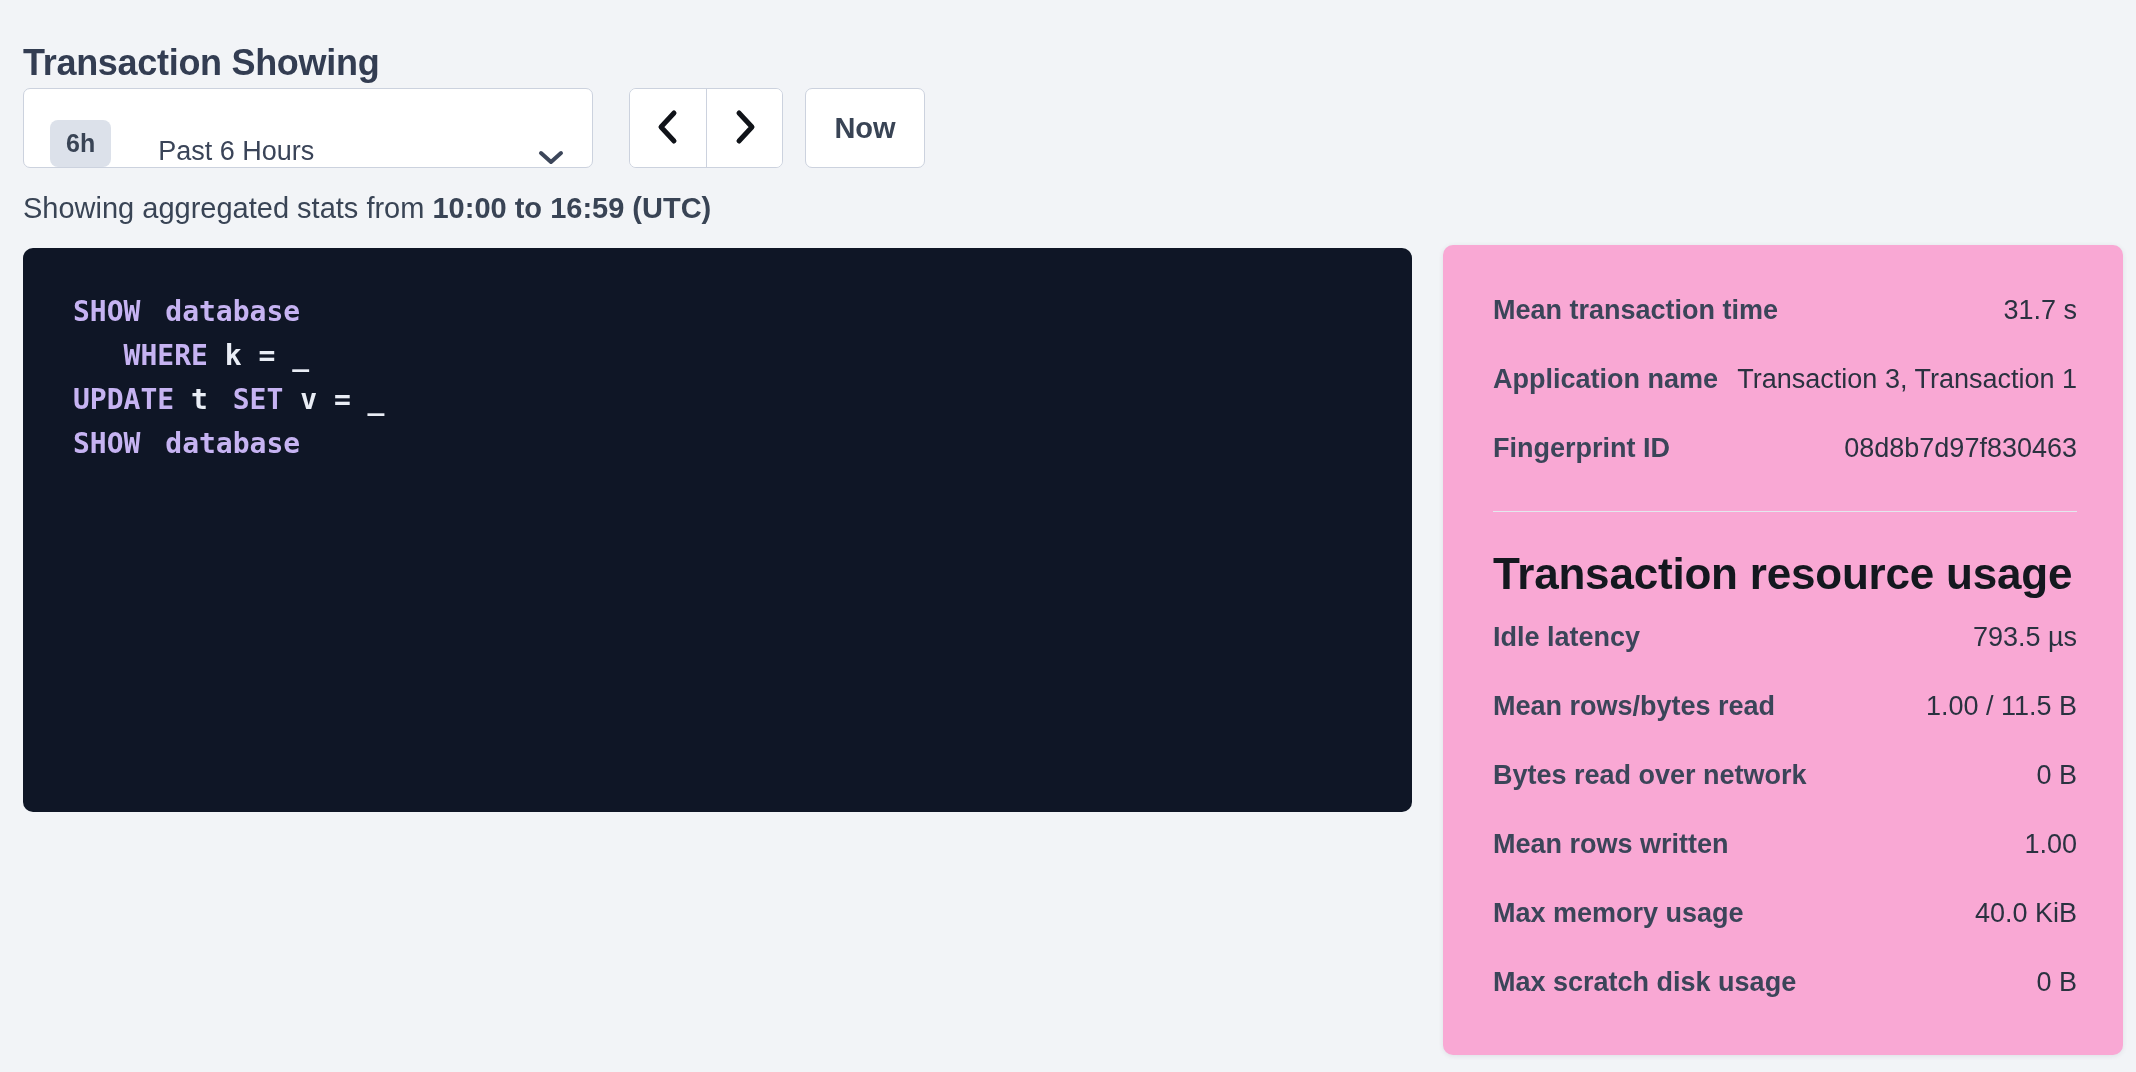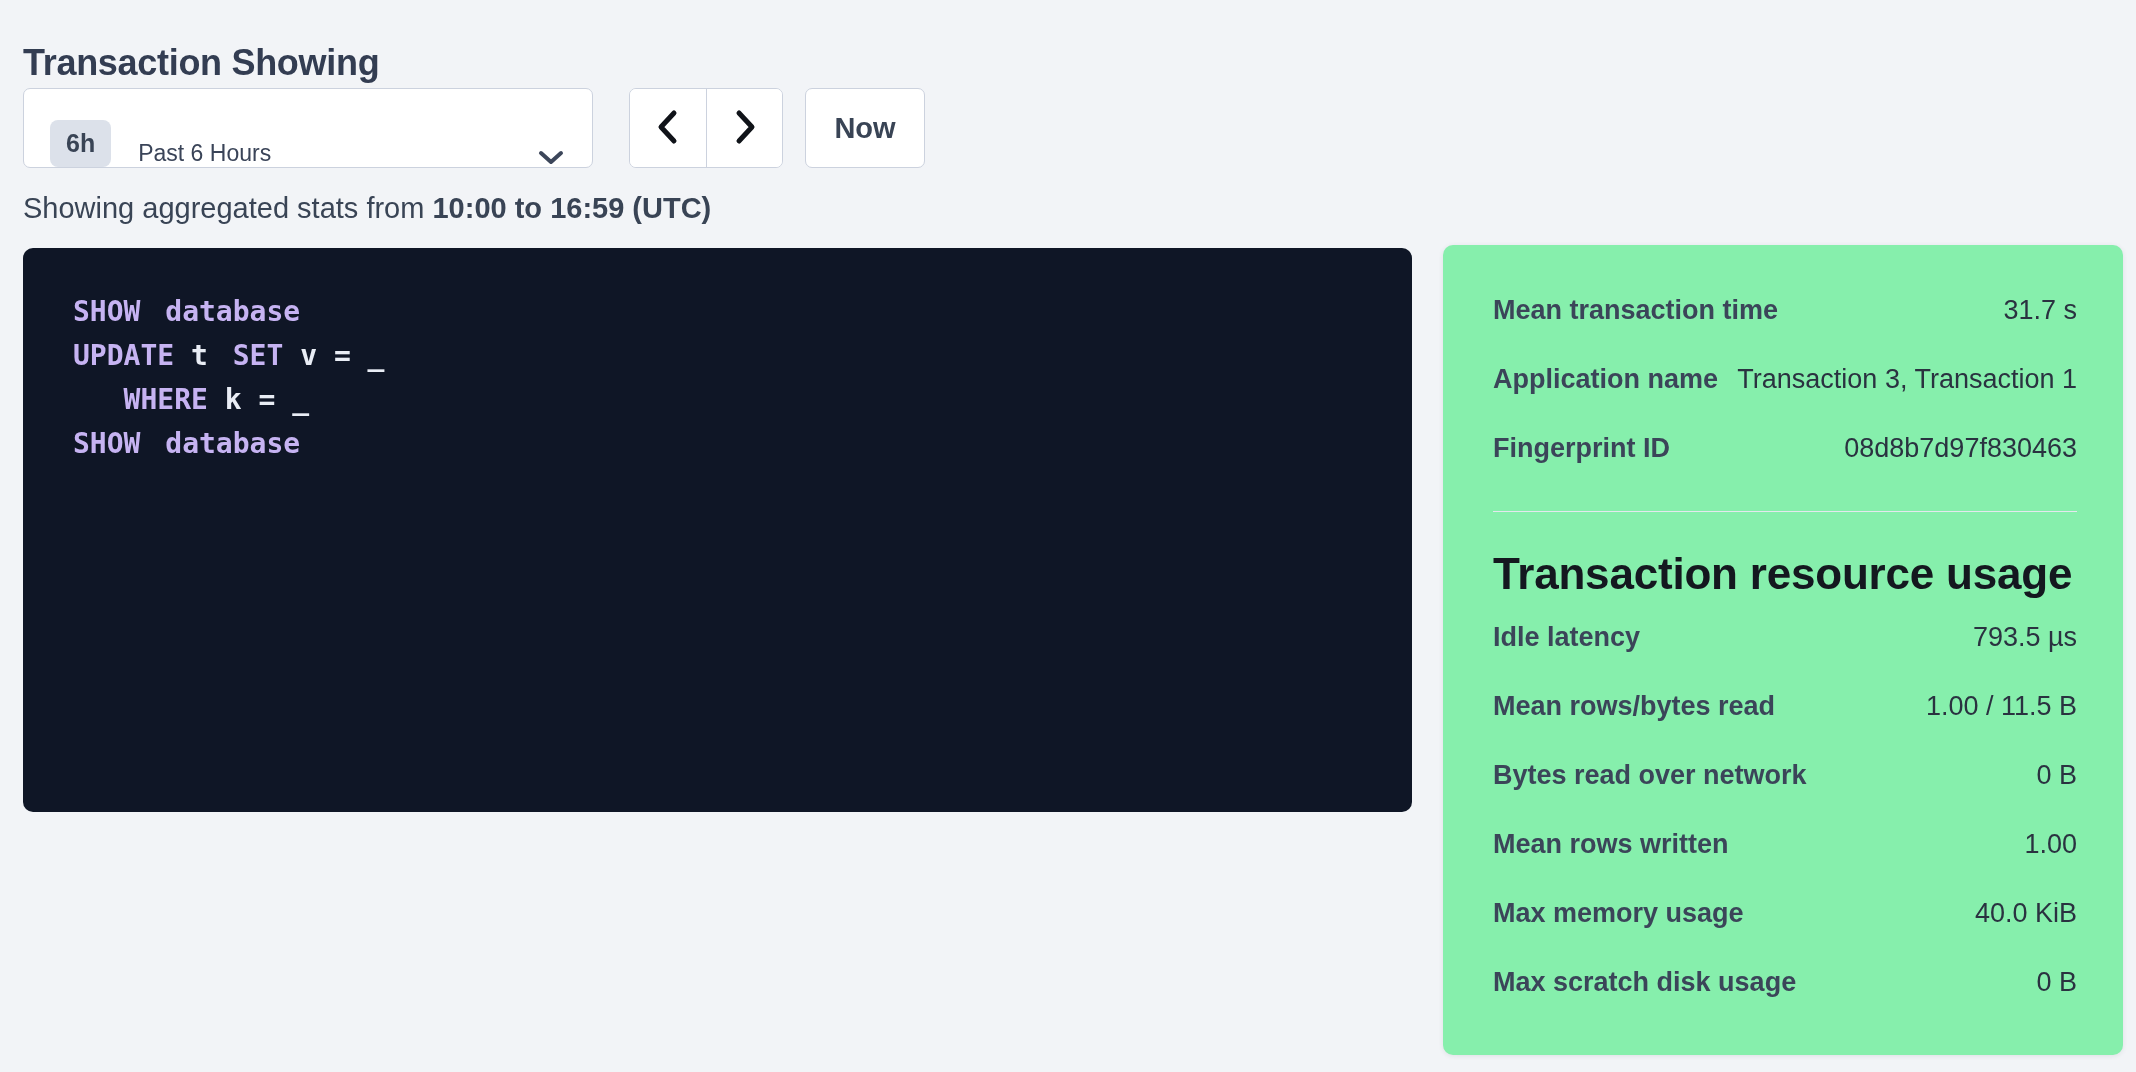--- a/index.html
+++ b/index.html
@@ -26,21 +26,21 @@
     display: flex; align-items: flex-end;
     padding: 0 28px 0 26px; margin-right: 36px;
     cursor: pointer;
   }
   .range-badge {
     background: #dce1ea; color: #394455;
     font-size: 25px; font-weight: 700;
     padding: 9px 16px; border-radius: 8px;
     margin-right: 27px;
   }
-  .range-label { font-size: 23px; color: #3a4458; }
+  .range-label { font-size: 27px; color: #3a4458; margin-left: 20px; }
   .caret { margin-left: auto; display: flex; align-items: center; }
 
   .pager {
     display: flex; background: #fff;
     border: 1px solid #ccd2de; border-radius: 7px;
     overflow: hidden; margin-right: 22px;
   }
   .pager-btn {
     width: 76px; border: none; background: #fff; padding: 0;
     display: flex; align-items: center; justify-content: center;
@@ -75,21 +75,21 @@
     color: var(--code-text, #e9edf5);
     font-weight: 700;
     white-space: pre;
   }
   .code-line .kw { color: var(--code-kw, #c6b3f2); margin-left: 8px; }
 
   
   .summary-card {
     position: absolute; left: 1443px; top: 245px;
     width: 680px; height: 810px; box-sizing: border-box;
-    background: #86efac; border-radius: 10px;
+    background: #f9a8d4; border-radius: 10px;
     box-shadow: 0 1px 5px rgba(50,60,80,0.10);
     padding: 50px 46px 0 50px;
   }
   .stat-row {
     display: flex; justify-content: space-between; align-items: baseline;
     height: 42px; margin-bottom: 27px; white-space: nowrap;
   }
   .stat-label { font-size: 27px; font-weight: 600; color: #3b4559; margin-right: 14px; }
   .stat-value { font-size: 27px; font-weight: 400; color: #2a3240; }
   .card-divider {
@@ -141,22 +141,22 @@
     <button class="now-btn">Now</button>
   </div>
 
   <div class="caption">
     <span>Showing aggregated stats from </span><b>10:00 to 16:59 (UTC)</b>
   </div>
 
   <div class="sql-box">
     <div id="sql-lines">
         <div class="code-line"><span class="kw">SHOW</span><span> </span><span class="kw">database</span></div>
+        <div class="code-line"><span>   </span><span class="kw">WHERE</span><span> k = _</span></div>
         <div class="code-line"><span class="kw">UPDATE</span><span> t </span><span class="kw">SET</span><span> v = _</span></div>
-        <div class="code-line"><span>   </span><span class="kw">WHERE</span><span> k = _</span></div>
         <div class="code-line"><span class="kw">SHOW</span><span> </span><span class="kw">database</span></div>
       </div>
   </div>
 
   <div class="summary-card">
     <div id="top-rows">
         <div class="stat-row">
           <span class="stat-label">Mean transaction time</span>
           <span class="stat-value">31.7 s</span>
         </div>

